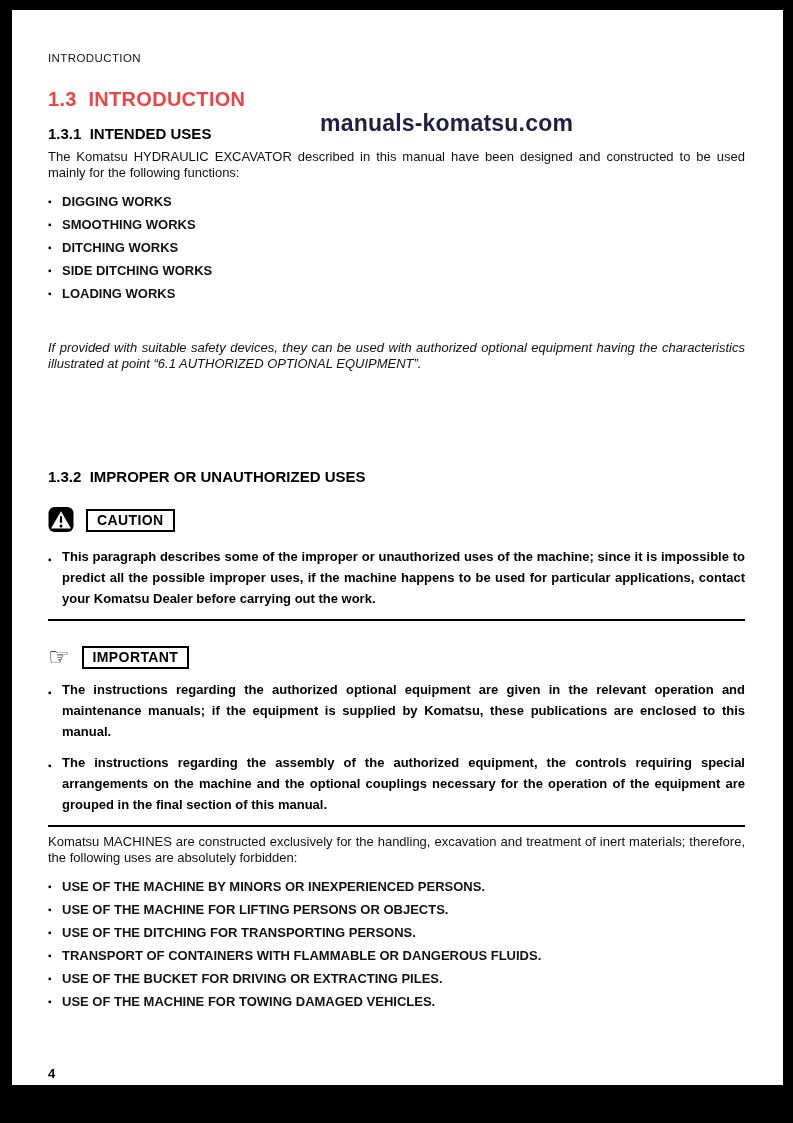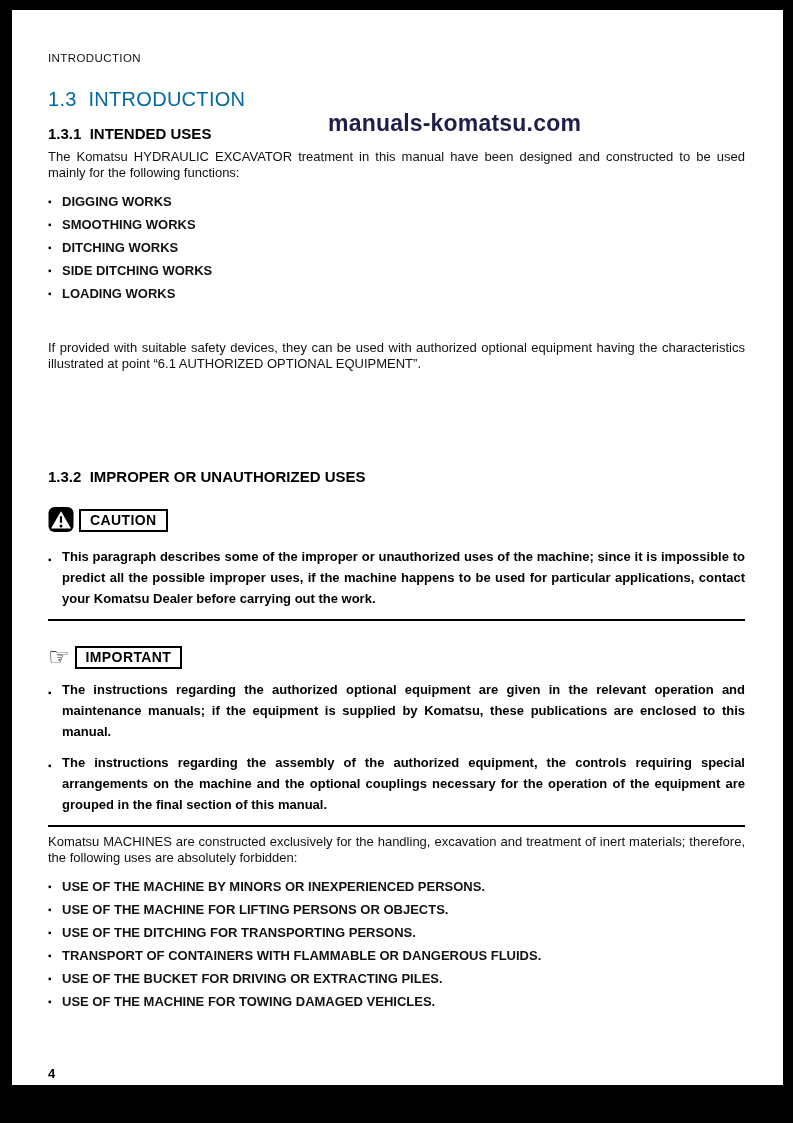--- a/index.html
+++ b/index.html
@@ -28,28 +28,28 @@
 
   .running-header {
     font-size: 11.5px;
     letter-spacing: 0.4px;
     color: #111;
   }
 
   .h1 {
     margin-top: 24px;
     font-size: 20px;
-    font-weight: normal;
+    font-weight: bold;
     letter-spacing: 0.3px;
-    color: #0369a1;
+    color: #ef4444;
   }
 
   .watermark {
     position: absolute;
-    left: 316px;
+    left: 308px;
     top: 100px;
     font-size: 23px;
     font-weight: bold;
     color: #1e1e46;
     letter-spacing: 0.2px;
   }
 
   .h2 {
     margin-top: 14px;
     font-size: 15px;
@@ -80,28 +80,28 @@
   }
   ul.plainlist li::before {
     content: "▪";
     position: absolute;
     left: 0;
     top: 0;
     font-size: 10px;
     color: #000;
   }
 
-  .note-para { margin-top: 40px; }
+  .note-para { margin-top: 40px; font-style: italic; }
 
   .section2-heading { margin-top: 96px; }
 
   .label-row {
     display: flex;
     align-items: center;
-    gap: 5px;
+    gap: 12px;
   }
   .caution-row { margin-top: 20px; }
   .important-row { margin-top: 24px; }
 
   .box-label {
     display: inline-block;
     border: 2px solid #000;
     padding: 1px 9px 2px 9px;
     font-size: 14px;
     font-weight: bold;
@@ -162,21 +162,21 @@
   <div class="sheet">
     <div class="content">
 
       <div class="running-header">INTRODUCTION</div>
 
       <div class="h1">1.3&nbsp;&nbsp;INTRODUCTION</div>
       <div class="watermark">manuals-komatsu.com</div>
 
       <div class="h2">1.3.1&nbsp;&nbsp;INTENDED USES</div>
 
-      <p class="para">The Komatsu HYDRAULIC EXCAVATOR treatment in this manual have been designed and constructed to be used mainly for the following functions:</p>
+      <p class="para">The Komatsu HYDRAULIC EXCAVATOR described in this manual have been designed and constructed to be used mainly for the following functions:</p>
 
       <ul class="plainlist">
         <li>DIGGING WORKS</li>
         <li>SMOOTHING WORKS</li>
         <li>DITCHING WORKS</li>
         <li>SIDE DITCHING WORKS</li>
         <li>LOADING WORKS</li>
       </ul>
 
       <p class="para note-para">If provided with suitable safety devices, they can be used with authorized optional equipment having the characteristics illustrated at point “6.1 AUTHORIZED OPTIONAL EQUIPMENT”.</p>

